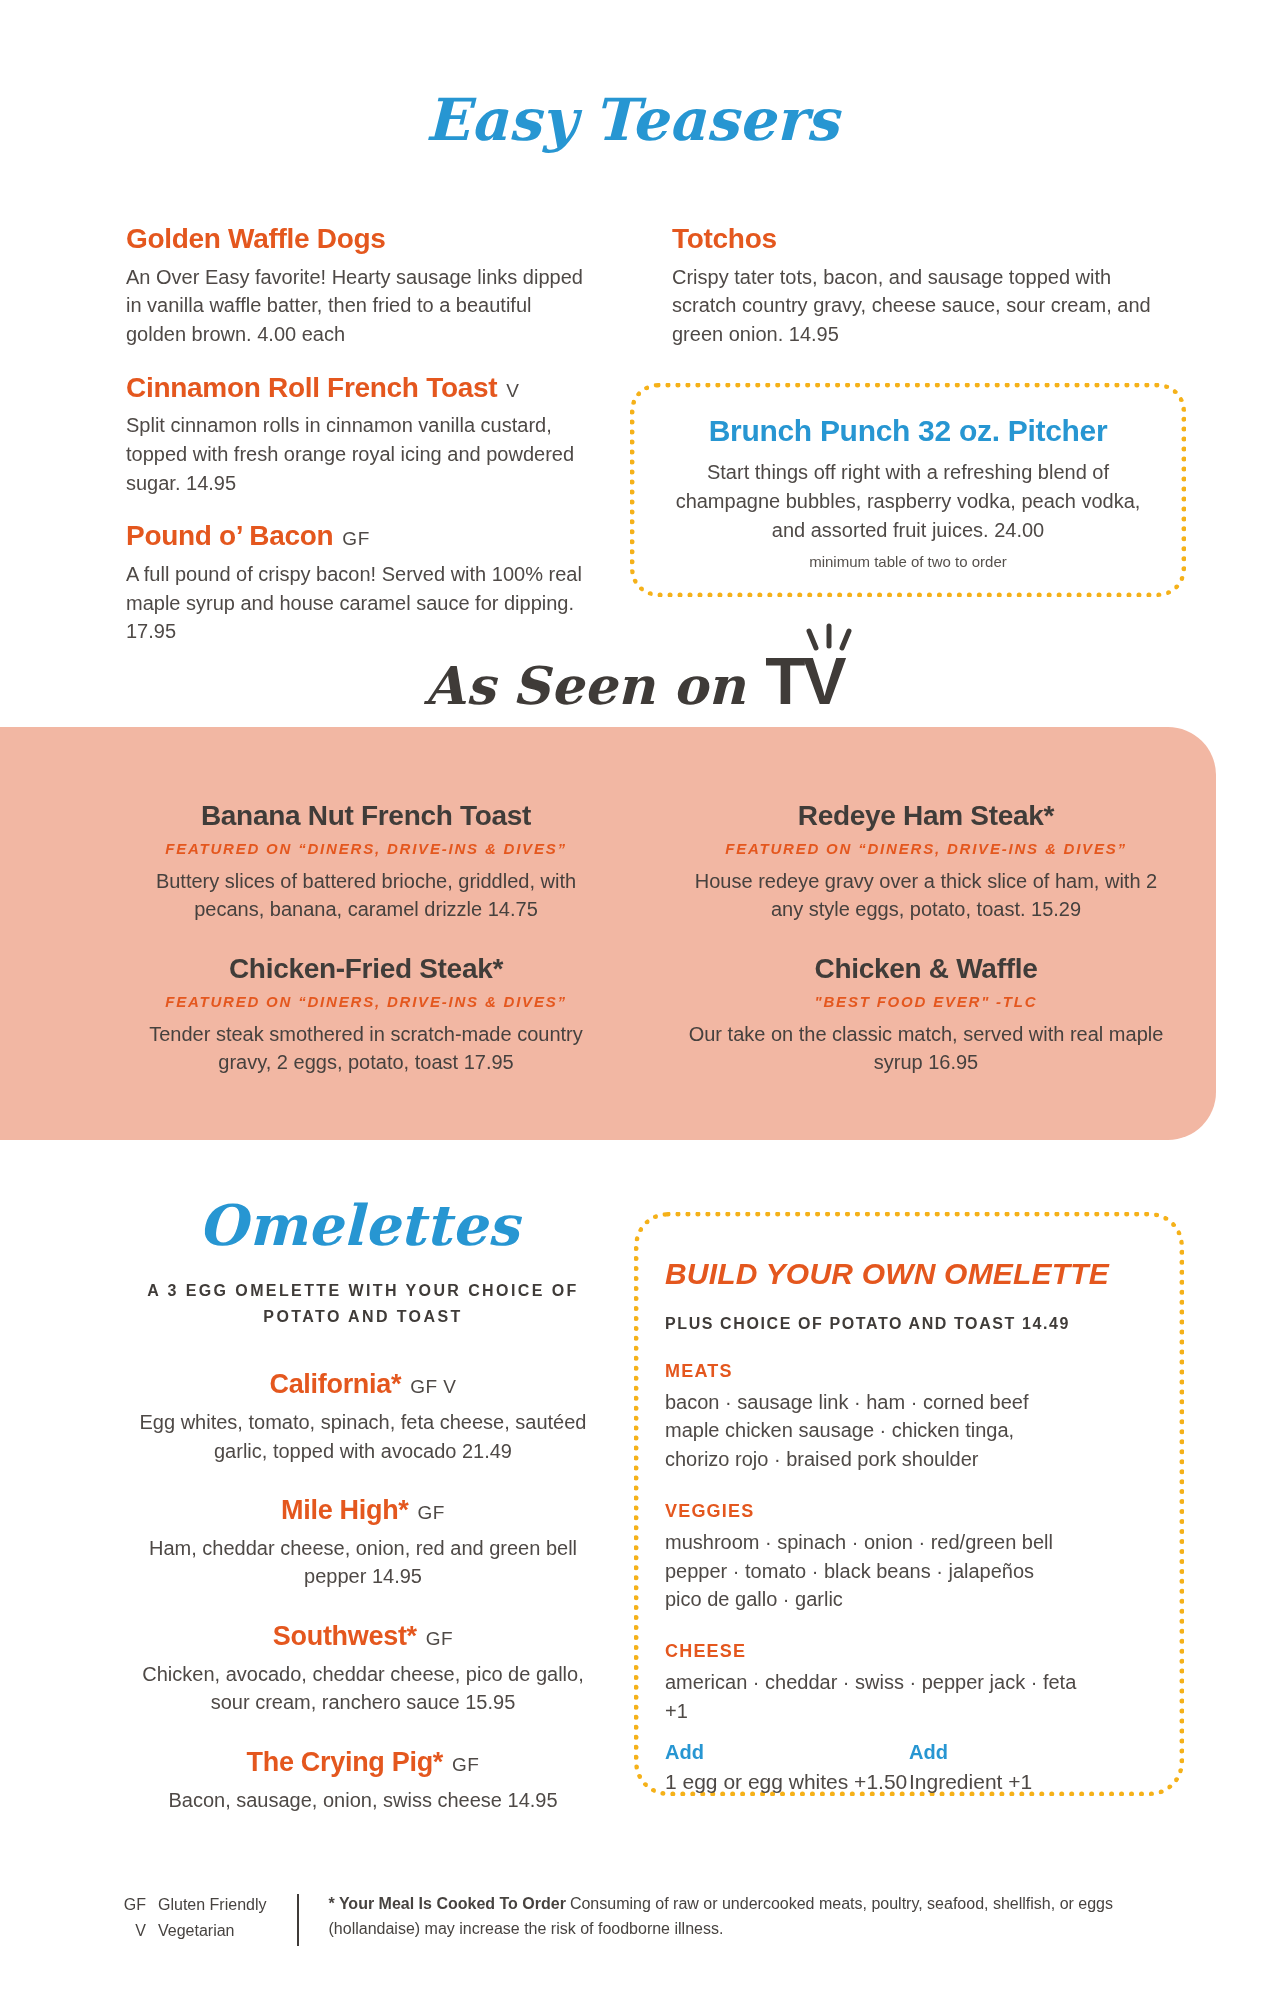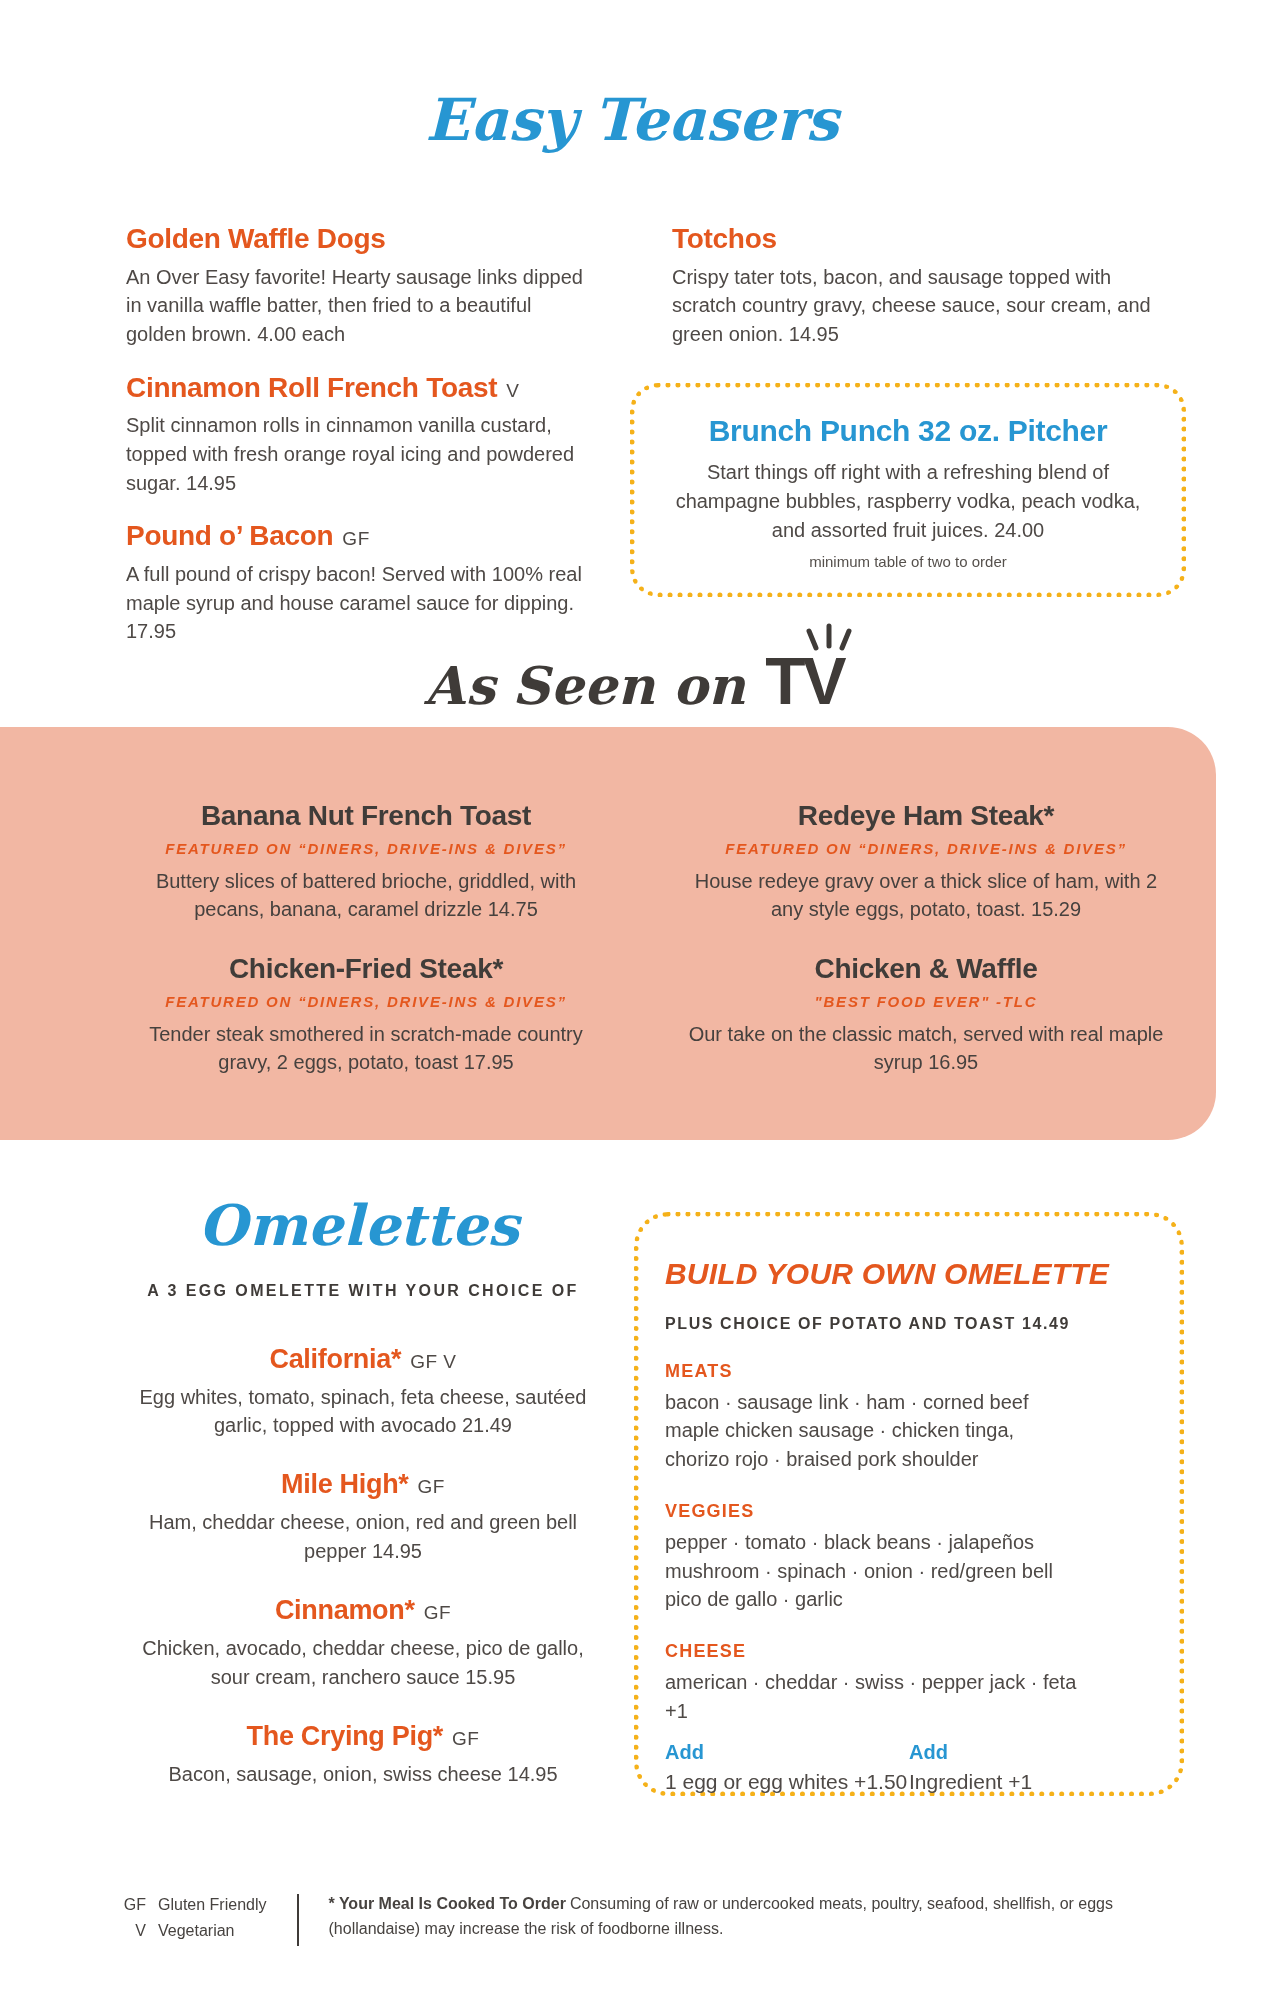--- a/index.html
+++ b/index.html
@@ -158,31 +158,32 @@
         <div class="feat">"BEST FOOD EVER" -TLC</div>
         <p>Our take on the classic match, served with real maple syrup  16.95</p>
       </div>
     </div>
   </div>
 
   <div class="omelettes">
     <h2 class="script">Omelettes</h2>
     <div class="om-sub">
       <div>A 3 EGG OMELETTE WITH YOUR CHOICE OF</div>
+      <div>POTATO AND TOAST</div>
     </div>
     <div class="om-item first">
       <h3><span>California*</span><span class="tag">GF V</span></h3>
       <p>Egg whites, tomato, spinach, feta cheese, sautéed garlic, topped with avocado  21.49</p>
     </div>
     <div class="om-item">
       <h3><span>Mile High*</span><span class="tag">GF</span></h3>
       <p>Ham, cheddar cheese, onion, red and green bell pepper  14.95</p>
     </div>
     <div class="om-item">
-      <h3><span>Cinnamon*</span><span class="tag">GF</span></h3>
+      <h3><span>Southwest*</span><span class="tag">GF</span></h3>
       <p>Chicken, avocado, cheddar cheese, pico de gallo, sour cream, ranchero sauce  15.95</p>
     </div>
     <div class="om-item">
       <h3><span>The Crying Pig*</span><span class="tag">GF</span></h3>
       <p>Bacon, sausage, onion, swiss cheese  14.95</p>
     </div>
   </div>
 
   <div class="build-box">
     <div class="bb-title">BUILD YOUR OWN OMELETTE</div>
@@ -190,22 +191,22 @@
 
     <div class="bb-head">MEATS</div>
     <div class="bb-lines">
       <div>bacon · sausage link · ham · corned beef</div>
       <div>maple chicken sausage · chicken tinga,</div>
       <div>chorizo rojo · braised pork shoulder</div>
     </div>
 
     <div class="bb-head">VEGGIES</div>
     <div class="bb-lines">
+      <div>mushroom · spinach · onion · red/green bell</div>
       <div>pepper · tomato · black beans · jalapeños</div>
-      <div>mushroom · spinach · onion · red/green bell</div>
       <div>pico de gallo · garlic</div>
     </div>
 
     <div class="bb-head">CHEESE</div>
     <div class="bb-lines">
       <div>american · cheddar · swiss · pepper jack · feta</div>
       <div>+1</div>
     </div>
 
     <div class="bb-add-row">

